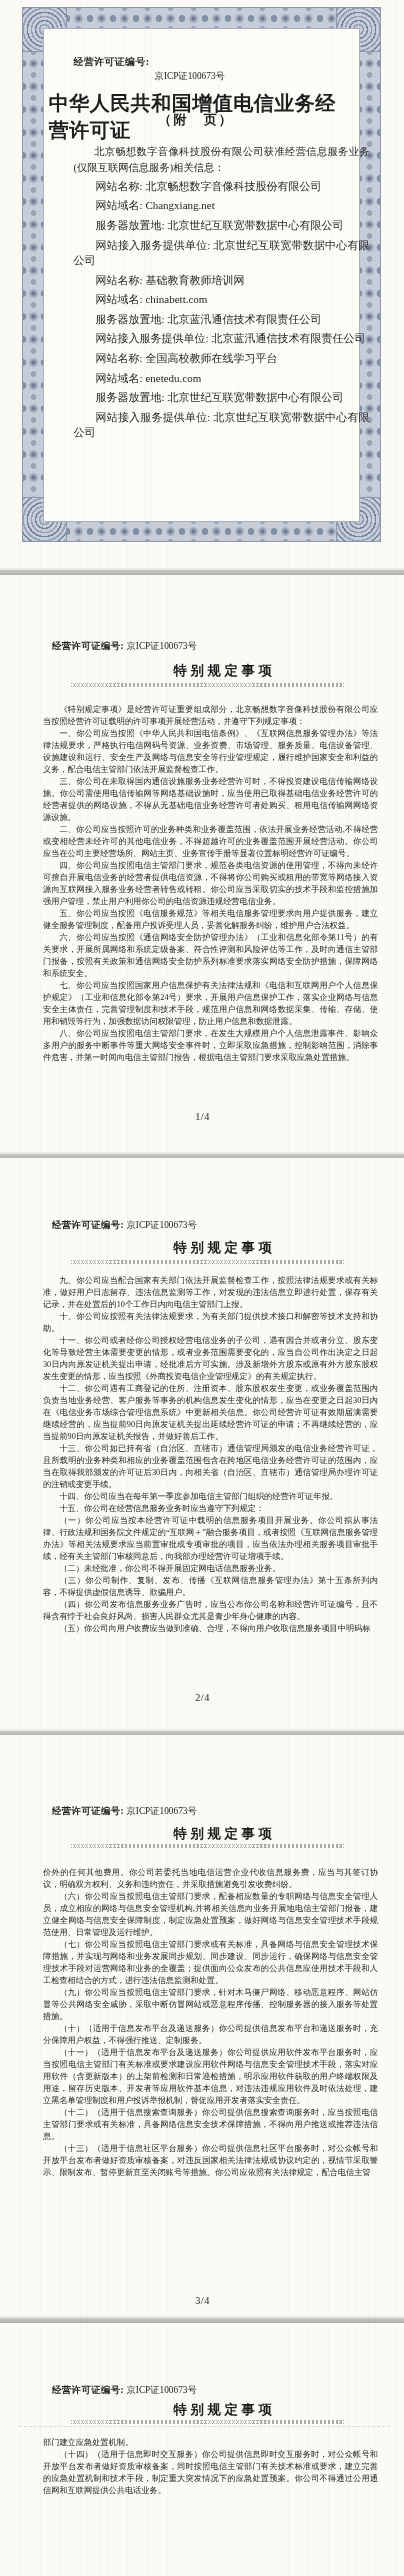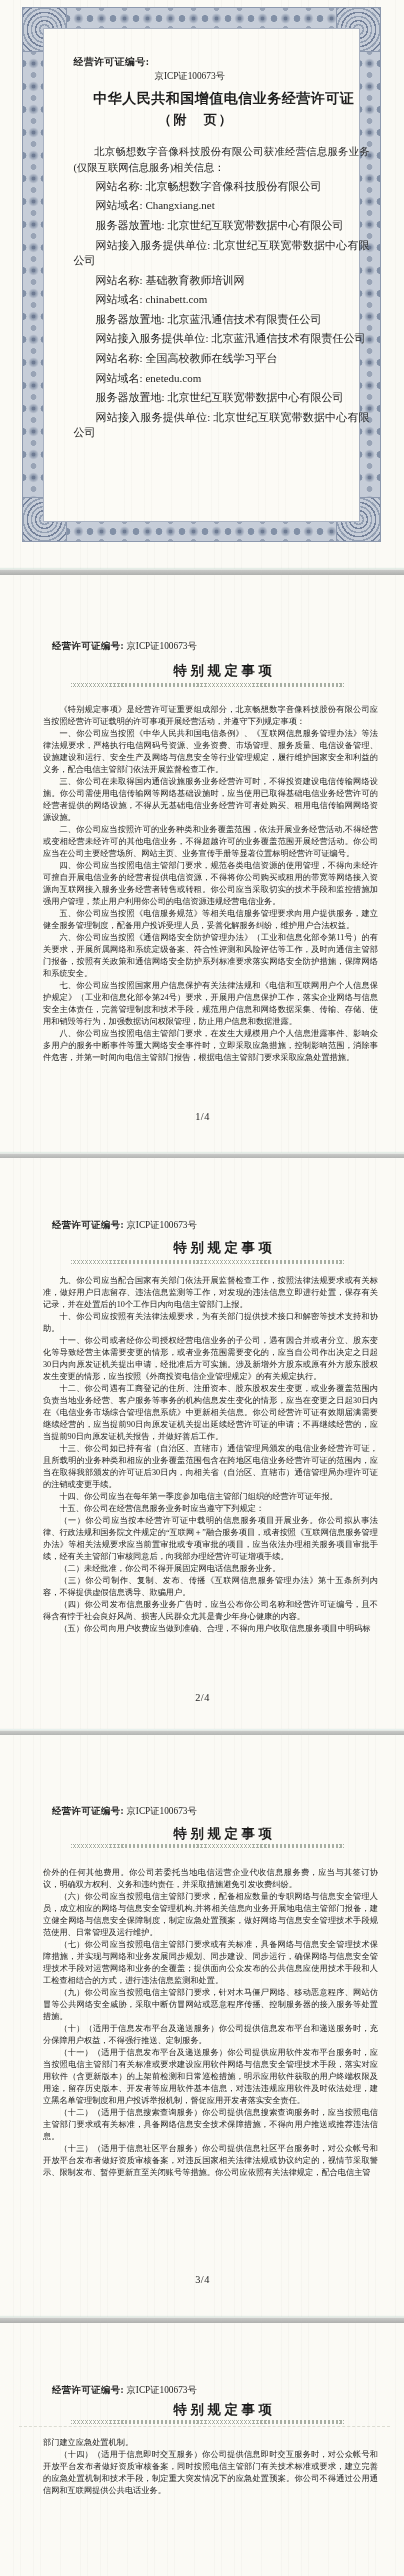--- a/index.html
+++ b/index.html
@@ -47,21 +47,21 @@
   .cc.tl{left:0;top:0;} .cc.tr{right:0;top:0;} .cc.bl{left:0;bottom:0;} .cc.br{right:0;bottom:0;}
   .cert-inner{
     position:absolute;left:20.6px;top:20.6px;right:20.6px;bottom:20.6px;
     background:
       repeating-linear-gradient(90deg, rgba(110,110,95,0.03) 0 0.5px, rgba(0,0,0,0) 0.5px 6.7px),
       #fcfbf6;
     border:0.5px solid #a8b1c1;
   }
   .cert-label{position:absolute;left:30px;top:27px;font-size:9.8px;font-weight:bold;letter-spacing:0.5px;}
   .cert-no{position:absolute;left:111px;top:41px;font-size:9.3px;}
-  .cert-title{position:absolute;left:5.2px;right:5.2px;top:61px;text-align:right;font-size:14px;font-weight:bold;letter-spacing:0.5px;}
+  .cert-title{position:absolute;left:5.2px;right:5.2px;top:61px;text-align:left;font-size:20px;font-weight:bold;letter-spacing:0.5px;}
   .cert-sub{position:absolute;left:5.2px;right:16px;top:82px;text-align:center;font-size:13px;font-weight:bold;letter-spacing:2.1px;}
   .cert-intro{position:absolute;left:30px;top:115px;width:296px;font-size:10.3px;line-height:16px;text-indent:2em;text-align:justify;}
   .cert-entries{position:absolute;left:30px;top:150px;width:296px;}
   .cert-entries p{margin:0 0 4.1px 0;font-size:11px;line-height:15.5px;text-indent:2em;text-align:justify;}
   
   .prov-header{position:absolute;left:52px;font-size:9.3px;}
   .prov-header .lbl{font-weight:bold;letter-spacing:0.5px;}
   .prov-title{position:absolute;left:0;right:0;text-align:center;font-size:13.4px;font-weight:bold;letter-spacing:3.6px;padding-left:44px;}
   .wavy{
     position:absolute;left:71px;width:273px;height:4.1px;opacity:.85;
@@ -175,21 +175,21 @@
     <div class="prov-body" style="top:132px;">
         <p class="no-indent">价外的任何其他费用。你公司若委托当地电信运营企业代收信息服务费，应当与其签订协议，明确双方权利、义务和违约责任，并采取措施避免引发收费纠纷。</p>
         <p>（六）你公司应当按照电信主管部门要求，配备相应数量的专职网络与信息安全管理人员，成立相应的网络与信息安全管理机构,并将相关信息向业务开展地电信主管部门报备，建立健全网络与信息安全保障制度，制定应急处置预案，做好网络与信息安全管理技术手段规范使用、日常管理及运行维护。</p>
         <p>（七）你公司应当按照电信主管部门要求或有关标准，具备网络与信息安全管理技术保障措施，并实现与网络和业务发展同步规划、同步建设、同步运行，确保网络与信息安全管理技术手段对运营网络和业务的全覆盖；提供面向公众发布的公共信息应使用技术手段和人工检查相结合的方式，进行违法信息监测和处置。</p>
         <p>（九）你公司应当按照电信主管部门要求，针对木马僵尸网络、移动恶意程序、网站仿冒等公共网络安全威胁，采取中断仿冒网站或恶意程序传播、控制服务器的接入服务等处置措施。</p>
         <p>（十）（适用于信息发布平台及递送服务）你公司提供信息发布平台和递送服务时，充分保障用户权益，不得强行推送、定制服务。</p>
         <p>（十一）（适用于信息发布平台及递送服务）你公司提供应用软件发布平台服务时，应当按照电信主管部门有关标准或要求建设应用软件网络与信息安全管理技术手段，落实对应用软件（含更新版本）的上架前检测和日常巡检措施，明示应用软件获取的用户终端权限及用途，留存历史版本、开发者等应用软件基本信息，对违法违规应用软件及时依法处理，建立黑名单管理制度和用户投诉举报机制，督促应用开发者落实安全责任。</p>
         <p>（十二）（适用于信息搜索查询服务）你公司提供信息搜索查询服务时，应当按照电信主管部门要求或有关标准，具备网络信息安全技术保障措施，不得向用户推送或推荐违法信息。</p>
         <p>（十三）（适用于信息社区平台服务）你公司提供信息社区平台服务时，对公众帐号和开放平台发布者做好资质审核备案，对违反国家相关法律法规或协议约定的，视情节采取警示、限制发布、暂停更新直至关闭账号等措施。你公司应依照有关法律规定，配合电信主管</p>
       </div>
-    <div class="page-num" style="top:539px;">3/4</div>
+    <div class="page-num" style="top:560px;">3/4</div>
   </section>
 
   <div class="divider" style="top:2317px;"></div>
 
   <section class="page prov" style="top:2323px;height:550px;">
     <div class="prov-header" style="top:61px;">
       <span class="lbl">经营许可证编号:</span>
       <span>京ICP证100673号</span>
     </div>
     <div class="prov-title" style="top:78px;">特别规定事项</div>

